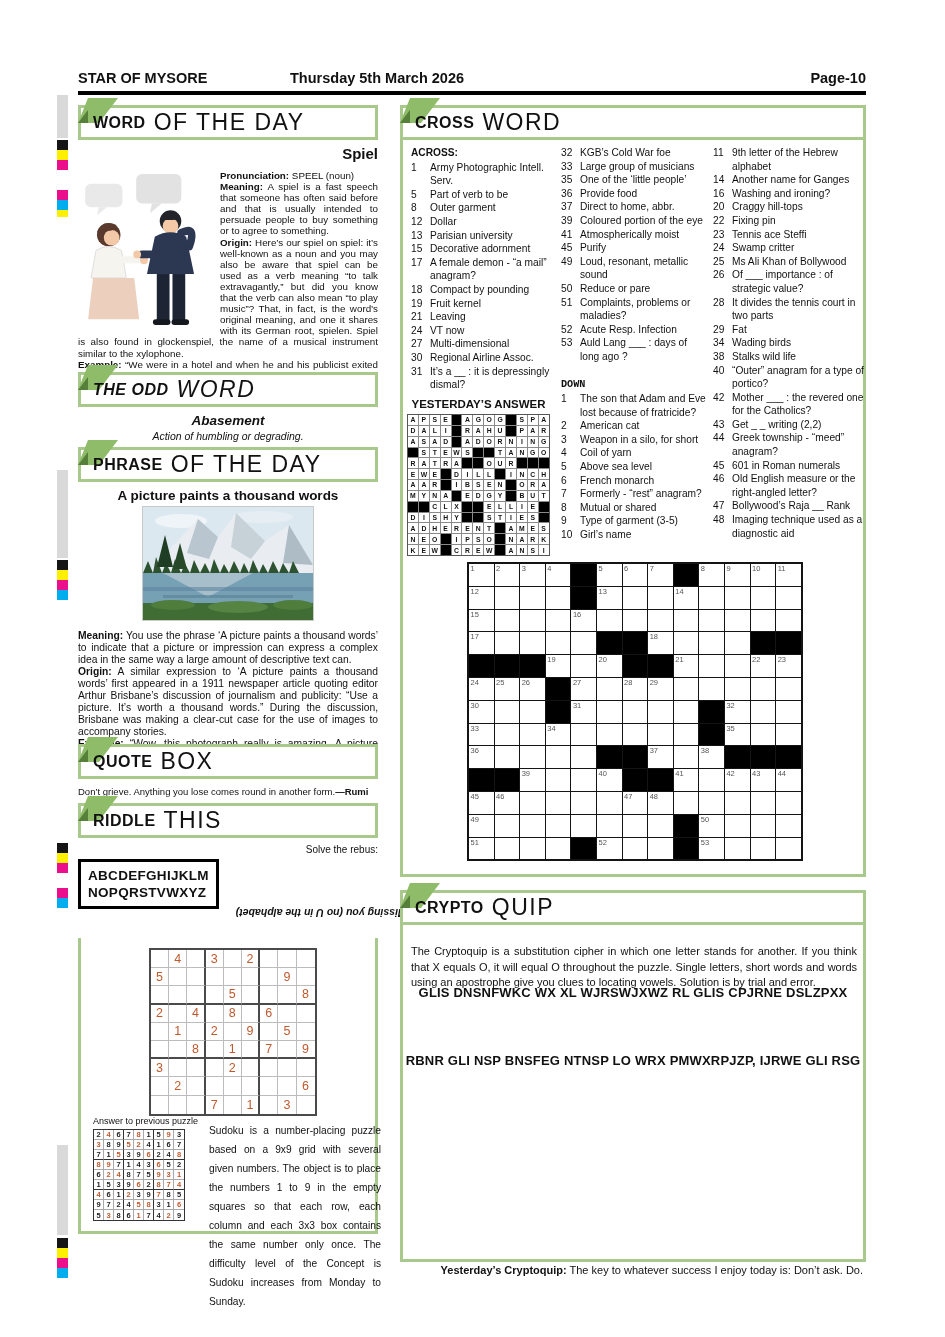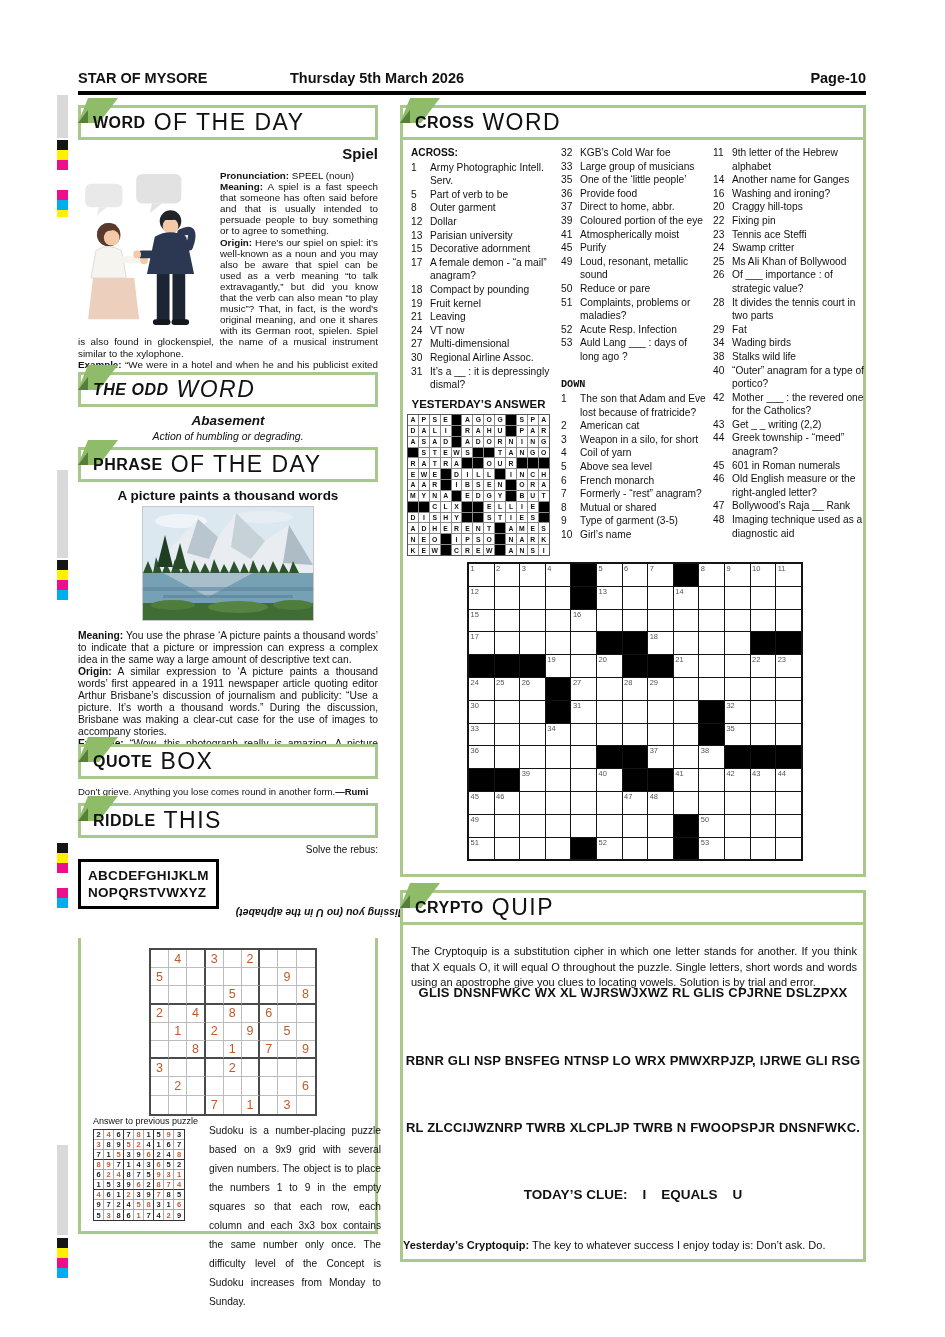--- a/index.html
+++ b/index.html
@@ -95,21 +95,21 @@
   .cw-cell{background:#fff;position:relative;}
   .cw-cell.blk{background:#000;}
   .cw-num{position:absolute;top:0;left:1.5px;font-size:7.5px;color:#555;}
 
   
   .crypto-box{height:337px;}
   .crypto-intro{position:absolute;top:8px;left:8px;width:446px;font-size:11px;line-height:15.5px;text-align:justify;}
   .cipher{position:absolute;left:0;width:100%;text-align:center;font-weight:700;font-size:13px;letter-spacing:.2px;}
   .c1{top:60px;}.c2{top:128px;}.c3{top:195px;}
   .clue-line{position:absolute;left:0;width:100%;text-align:center;font-weight:700;font-size:13.5px;top:262px;white-space:pre;}
-  .crypt-yest{position:absolute;top:303px;left:0;width:100%;text-align:left;font-size:11px;}
+  .crypt-yest{position:absolute;top:328px;left:0;width:100%;text-align:right;font-size:11px;}
 </style>
 </head>
 <body>
 
 <div class="page">
 
   <div class="masthead">
     <span class="mh-paper">STAR OF MYSORE</span>
     <span class="mh-date">Thursday 5th March 2026</span>
     <span class="mh-page">Page-10</span>
@@ -1157,19 +1157,17 @@
         <polygon points="0,28 10,3 40,3 21,28" fill="#8fbc69"></polygon>
         <polygon points="0,28 10,15 10,28" fill="#567f3a"></polygon>
       </svg>
       <span class="tb">CRYPTO</span>
       <span class="tl">QUIP</span>
     </div>
     <div class="green-box crypto-box">
       <p class="crypto-intro">The Cryptoquip is a substitution cipher in which one letter stands for another.  If you think that X equals O, it will equal O throughout the puzzle.  Single letters, short words and words using an apostrophe give you clues to locating vowels. Solution is by trial and error.</p>
       <div class="cipher c1">GLIS DNSNFWKC WX XL WJRSWJXWZ RL GLIS CPJRNE DSLZPXX</div>
       <div class="cipher c2">RBNR GLI NSP BNSFEG NTNSP LO WRX PMWXRPJZP, IJRWE GLI RSG</div>
-      <div class="cipher c3">RL ZLCCIJWZNRP TWRB XLCPLJP TWRB N FWOOPSPJR DNSNFWKC.</div>
-      <div class="clue-line">TODAY’S CLUE:    I    EQUALS    U</div>
       <p class="crypt-yest"><b>Yesterday’s Cryptoquip:</b> <span>The key to whatever success I enjoy today is: Don’t ask. Do.</span></p>
     </div>
   </div>
 
 </div>
 
 </body></html>

